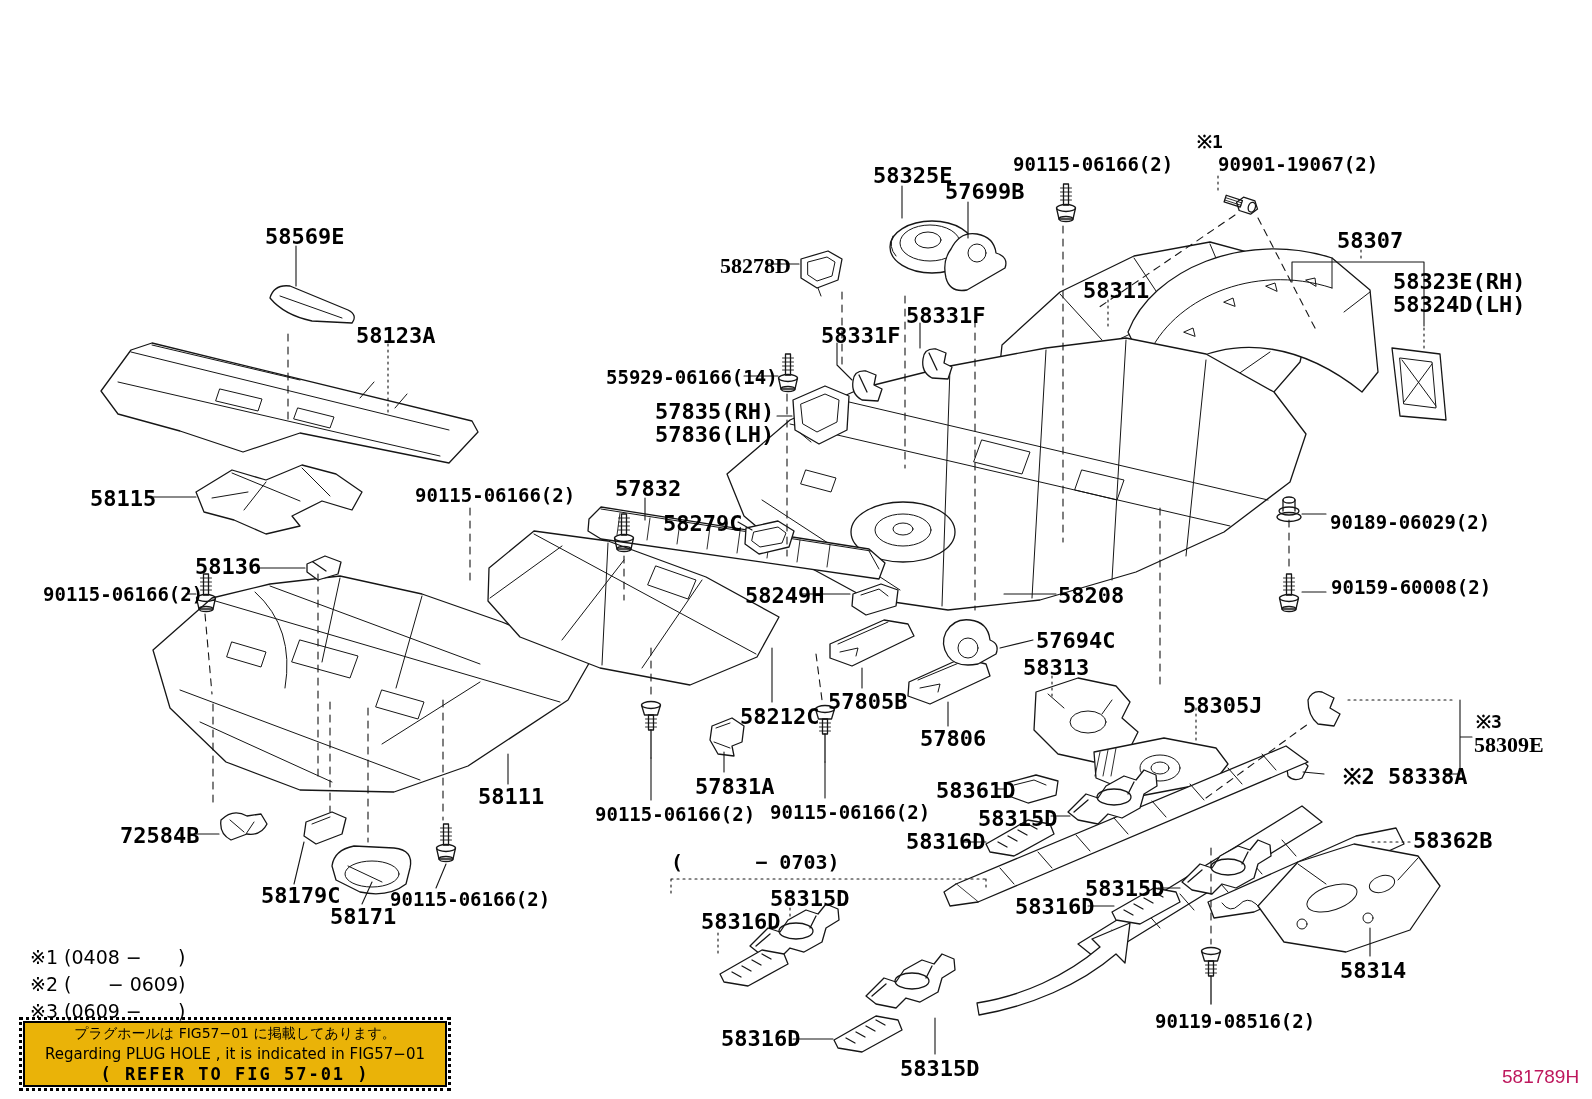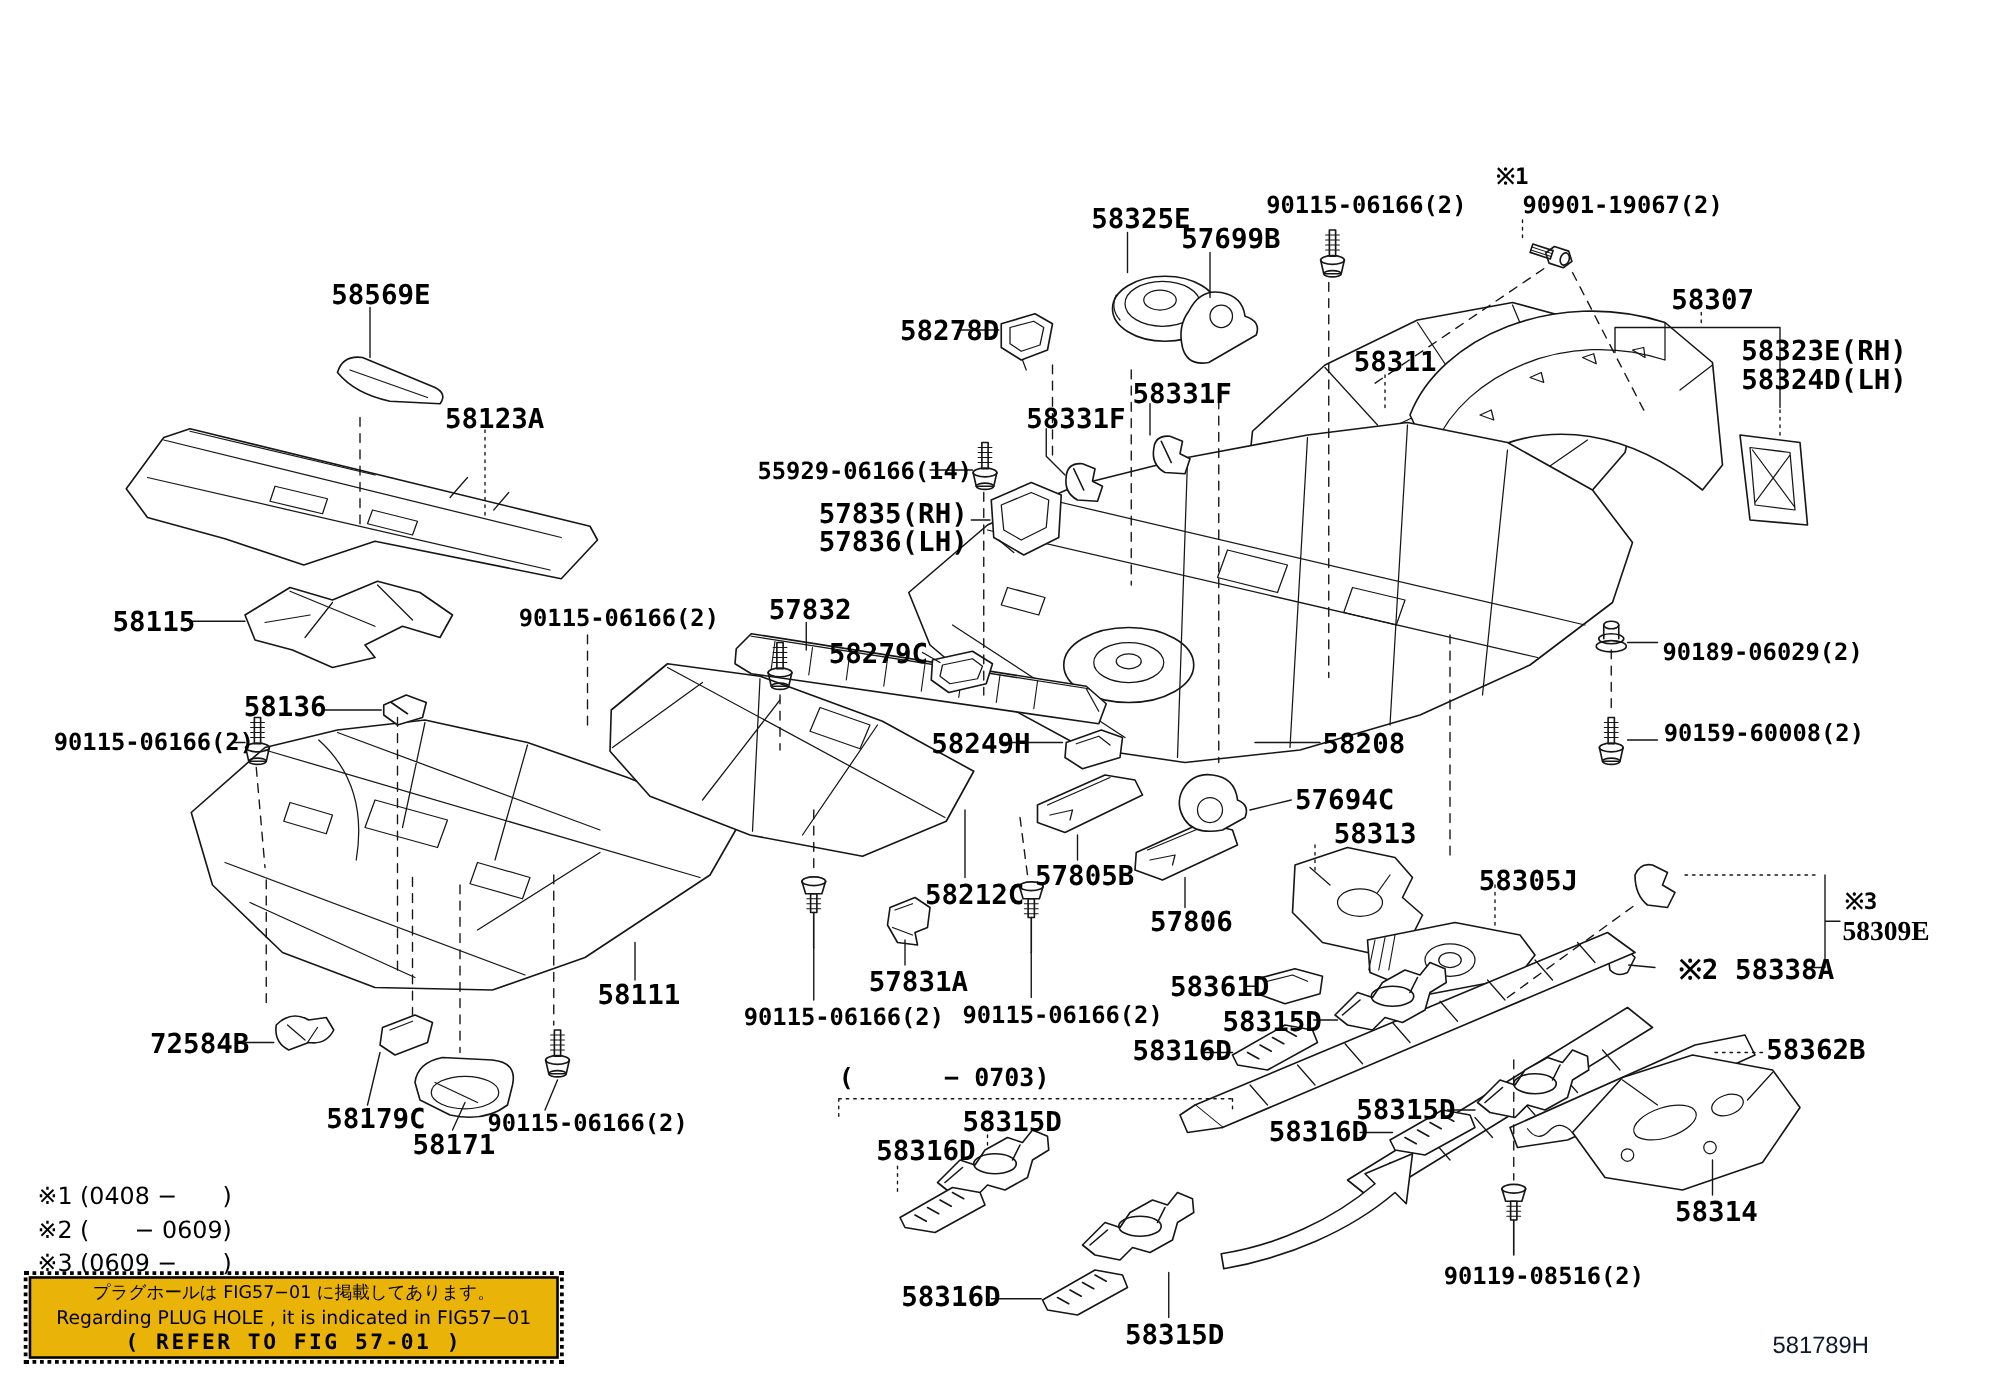--- a/index.html
+++ b/index.html
@@ -13,21 +13,21 @@
   .lbl.range{font-size:20px;}
   .legend-notes{position:absolute;left:30px;top:944px;color:#000;
          font-family:"DejaVu Sans","Liberation Sans",sans-serif;font-size:19px;line-height:27px;white-space:pre;}
   .note-box{position:absolute;left:23px;top:1021px;width:420px;height:62px;
          border:2px solid #000;outline:3px dotted #000;outline-offset:1px;
          display:flex;flex-direction:column;justify-content:center;align-items:center;background:#eab308;}
   .note-box .jp{font-family:"DejaVu Sans","Liberation Sans",sans-serif;font-size:14px;color:#000;}
   .note-box .en{font-family:"DejaVu Sans","Liberation Sans",sans-serif;font-size:15px;color:#000;margin-top:2px;}
   .note-box .refer{font-family:"DejaVu Sans Mono","Liberation Mono",monospace;font-weight:bold;
          font-size:17px;letter-spacing:2px;color:#000;margin-top:1px;}
-  .footer-code{position:absolute;left:1418px;top:1066px;color:#0f172a;
+  .footer-code{position:absolute;left:1502px;top:1066px;color:#be185d;
          font-family:"Liberation Sans","DejaVu Sans",sans-serif;font-size:19px;}
 </style>
 </head>
 <body>
 
 <div class="stage">
 
 <svg width="1592" height="1099" viewBox="0 0 1592 1099">
   <defs>
     <g id="scr-up">
@@ -306,38 +306,38 @@
       <div class="lbl part" style="left: 261px; top: 885px;">58179C</div>
       <div class="lbl part" style="left: 330px; top: 906px;">58171</div>
       <div class="lbl fast" style="left: 390px; top: 890px;">90115-06166(2)</div>
       <div class="lbl part" style="left: 478px; top: 786px;">58111</div>
       <div class="lbl fast" style="left: 415px; top: 486px;">90115-06166(2)</div>
       <div class="lbl part" style="left: 615px; top: 478px;">57832</div>
       <div class="lbl part" style="left: 663px; top: 513px;">58279C</div>
       <div class="lbl fast" style="left: 606px; top: 368px;">55929-06166(14)</div>
       <div class="lbl part" style="left: 655px; top: 401px;">57835(RH)</div>
       <div class="lbl part" style="left: 655px; top: 424px;">57836(LH)</div>
-      <div class="lbl part" style="left: 720px; top: 255px;">58278D</div>
+      <div class="lbl part" style="left: 720px; top: 255px; font-family: Liberation Serif, serif;">58278D</div>
       <div class="lbl part" style="left: 873px; top: 165px;">58325E</div>
       <div class="lbl part" style="left: 945px; top: 181px;">57699B</div>
       <div class="lbl part" style="left: 821px; top: 325px;">58331F</div>
       <div class="lbl part" style="left: 906px; top: 305px;">58331F</div>
       <div class="lbl fast" style="left: 1013px; top: 155px;">90115-06166(2)</div>
       <div class="lbl mark" style="left: 1197px; top: 133px;">※1</div>
       <div class="lbl fast" style="left: 1218px; top: 155px;">90901-19067(2)</div>
       <div class="lbl part" style="left: 1083px; top: 280px;">58311</div>
       <div class="lbl part" style="left: 1337px; top: 230px;">58307</div>
       <div class="lbl part" style="left: 1393px; top: 271px;">58323E(RH)</div>
       <div class="lbl part" style="left: 1393px; top: 294px;">58324D(LH)</div>
       <div class="lbl fast" style="left: 1330px; top: 513px;">90189-06029(2)</div>
       <div class="lbl fast" style="left: 1331px; top: 578px;">90159-60008(2)</div>
       <div class="lbl part" style="left: 745px; top: 585px;">58249H</div>
       <div class="lbl part" style="left: 1058px; top: 585px;">58208</div>
       <div class="lbl part" style="left: 1036px; top: 630px;">57694C</div>
-      <div class="lbl part" style="left: 1023px; top: 657px; margin-left: 44px;">58313</div>
+      <div class="lbl part" style="left: 1023px; top: 657px;">58313</div>
       <div class="lbl part" style="left: 828px; top: 691px;">57805B</div>
       <div class="lbl part" style="left: 920px; top: 728px; text-align: right;">57806</div>
       <div class="lbl part" style="left: 740px; top: 706px;">58212C</div>
       <div class="lbl part" style="left: 695px; top: 776px;">57831A</div>
       <div class="lbl fast" style="left: 595px; top: 805px;">90115-06166(2)</div>
       <div class="lbl fast" style="left: 770px; top: 803px;">90115-06166(2)</div>
       <div class="lbl part" style="left: 1183px; top: 695px;">58305J</div>
       <div class="lbl mark" style="left: 1476px; top: 713px;">※3</div>
       <div class="lbl part" style="left: 1474px; top: 734px; font-family: Liberation Serif, serif;">58309E</div>
       <div class="lbl part" style="left: 1343px; top: 766px;">※2 58338A</div>

